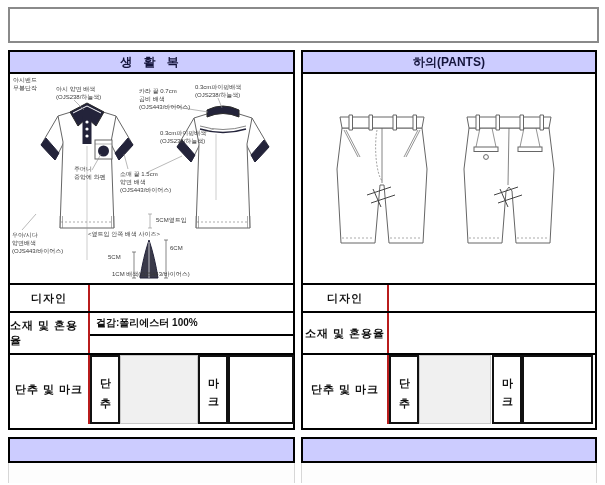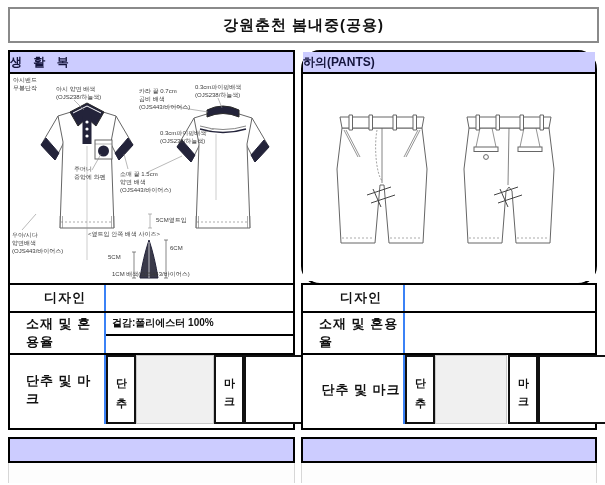--- a/index.html
+++ b/index.html
@@ -6,32 +6,32 @@
   #page{position:relative;width:605px;height:485px;background:#fff;
         font-family:"Liberation Sans","DejaVu Sans",sans-serif;color:#111;overflow:hidden;}
   .abs{position:absolute;}
   
   #title-box{left:8px;top:7px;width:587px;height:32px;border:2px solid #8a8a8a;
              display:flex;align-items:center;justify-content:center;gap:38px;background:#fff;}
   #title-box span{font-size:15px;font-weight:bold;letter-spacing:1px;white-space:pre;}
   
   .panel{border:2px solid #000;background:#fff;}
   .panel-header{height:20px;background:#ccccff;border-bottom:2px solid #000;
-                display:flex;align-items:center;justify-content:flex-start;
+                display:flex;align-items:center;justify-content:center;
                 font-size:12px;font-weight:bold;color:#14143c;}
   .draw-area{position:relative;width:100%;height:207px;background:#fff;}
   
   .ann{position:absolute;font-size:6px;line-height:1.3;color:#3a3a3a;white-space:pre-line;z-index:3;}
   .overlay{position:absolute;left:0;top:0;z-index:2;pointer-events:none;}
   
   .spec-table{border:2px solid #000;background:#fff;}
   .srow{display:flex;border-bottom:2px solid #000;}
   .srow:last-child{border-bottom:none;}
-  .slabel{border-right:2px solid #3b82f6;display:flex;align-items:center;justify-content:center;
-          font-size:13px;font-weight:bold;letter-spacing:1px;margin-left:16px;}
+  .slabel{border-right:2px solid #b91c1c;display:flex;align-items:center;justify-content:center;
+          font-size:11px;font-weight:bold;letter-spacing:1px;}
   .sval{flex:1;display:flex;align-items:center;font-size:10px;font-weight:bold;padding-left:6px;}
   .valcol{flex:1;display:flex;flex-direction:column;}
   .valcol .v1{flex:1.2;border-bottom:2px solid #000;display:flex;align-items:center;
               font-size:10px;font-weight:bold;padding-left:6px;}
   .valcol .v2{flex:1;}
   .btnarea{flex:1;position:relative;}
   .cellbox{position:absolute;top:0;bottom:0;border:2px solid #111;background:#fff;}
   .vtext{display:flex;align-items:center;justify-content:center;font-size:11px;font-weight:bold;
          writing-mode:vertical-rl;text-orientation:upright;letter-spacing:9px;margin:auto;height:100%;width:100%;}
   .greybox{position:absolute;top:0;bottom:0;background:#f0f0f0;border:1px solid #c9c9c9;}
@@ -39,21 +39,20 @@
   .bottom-bar{height:22px;background:#ccccff;border:2px solid #000;}
   .bottom-strip{height:20px;background:#fdfdfd;border-left:1px solid #d7d7d7;border-right:1px solid #d7d7d7;}
   svg{display:block;}
 </style>
 </head>
 <body>
 
 <div id="page">
 
   <div class="abs" id="title-box">
-    <span>강원춘천 봄내중(공용)</span>
   </div>
 
   <div class="abs panel" style="left:8px;top:50px;width:283px;height:231px;">
     <div class="panel-header">
       <span style="letter-spacing:4px;">생 활 복</span>
     </div>
     <div class="draw-area">
 
       <svg class="overlay" width="283" height="207" viewBox="0 0 283 207">
         <g stroke="#8a8a8a" stroke-width="0.6" fill="none">
@@ -135,21 +134,21 @@
       <div class="ann" style="left:78px;top:157px;">&lt;옆트임 안쪽 배색 사이즈&gt;</div>
       <div class="ann" style="left:98px;top:180px;">5CM</div>
       <div class="ann" style="left:160px;top:171px;">6CM</div>
       <div class="ann" style="left:102px;top:197px;">1CM 배색(OJS443/바이어스)</div>
       <div class="ann" style="left:2px;top:158px;">우아/시다
 양면배색
 (OJS443/바이어스)</div>
     </div>
   </div>
 
-  <div class="abs panel" style="left:301px;top:50px;width:292px;height:231px;border-radius:19px;">
+  <div class="abs panel" style="left:301px;top:50px;width:292px;height:231px;">
     <div class="panel-header">
       <span>하의(PANTS)</span>
     </div>
     <div class="draw-area">
 
       <svg class="abs" style="left:24px;top:37px;" width="110" height="140" viewBox="0 0 110 140">
         <g stroke="#666" stroke-width="1" fill="#fff" stroke-linejoin="round">
           <path d="M15,17 L10,58 L14,132 L48,132 L53,74 L57,74 L62,132 L96,132 L100,58 L95,17 Z"></path>
           <path d="M13,6 H97 L95,17 H15 Z"></path>
           <rect x="22" y="4" width="3.5" height="15"></rect>

